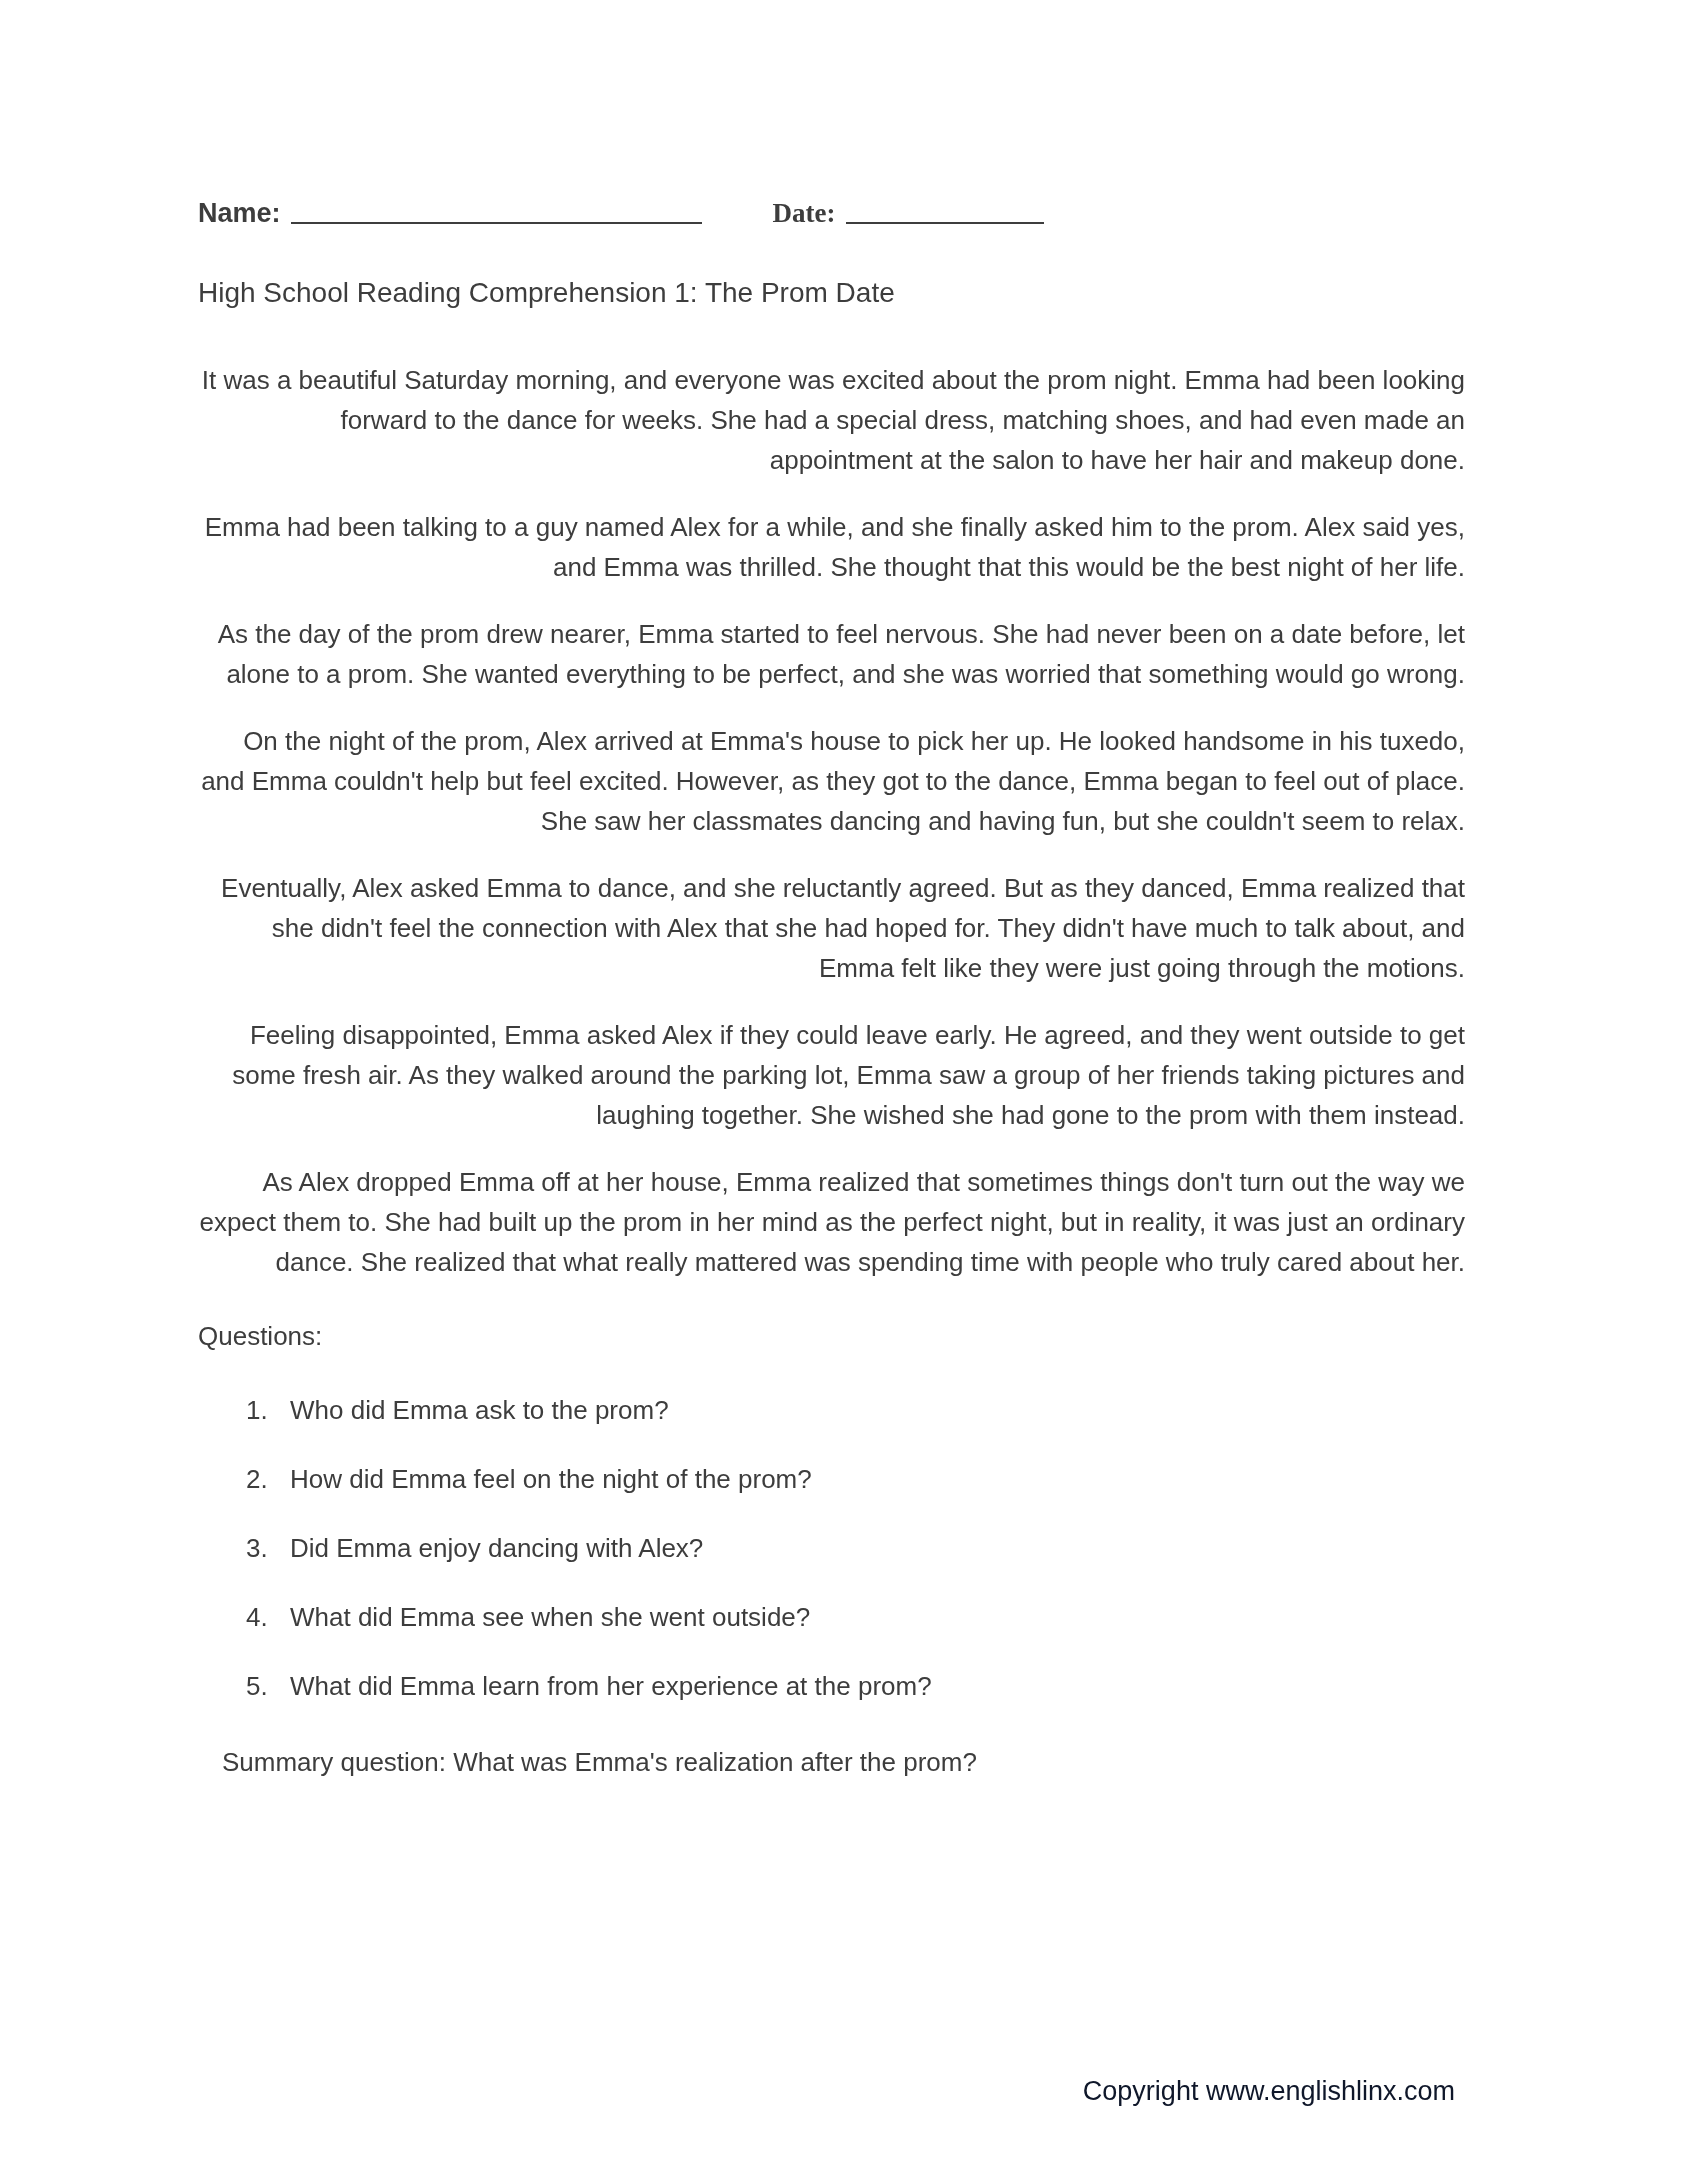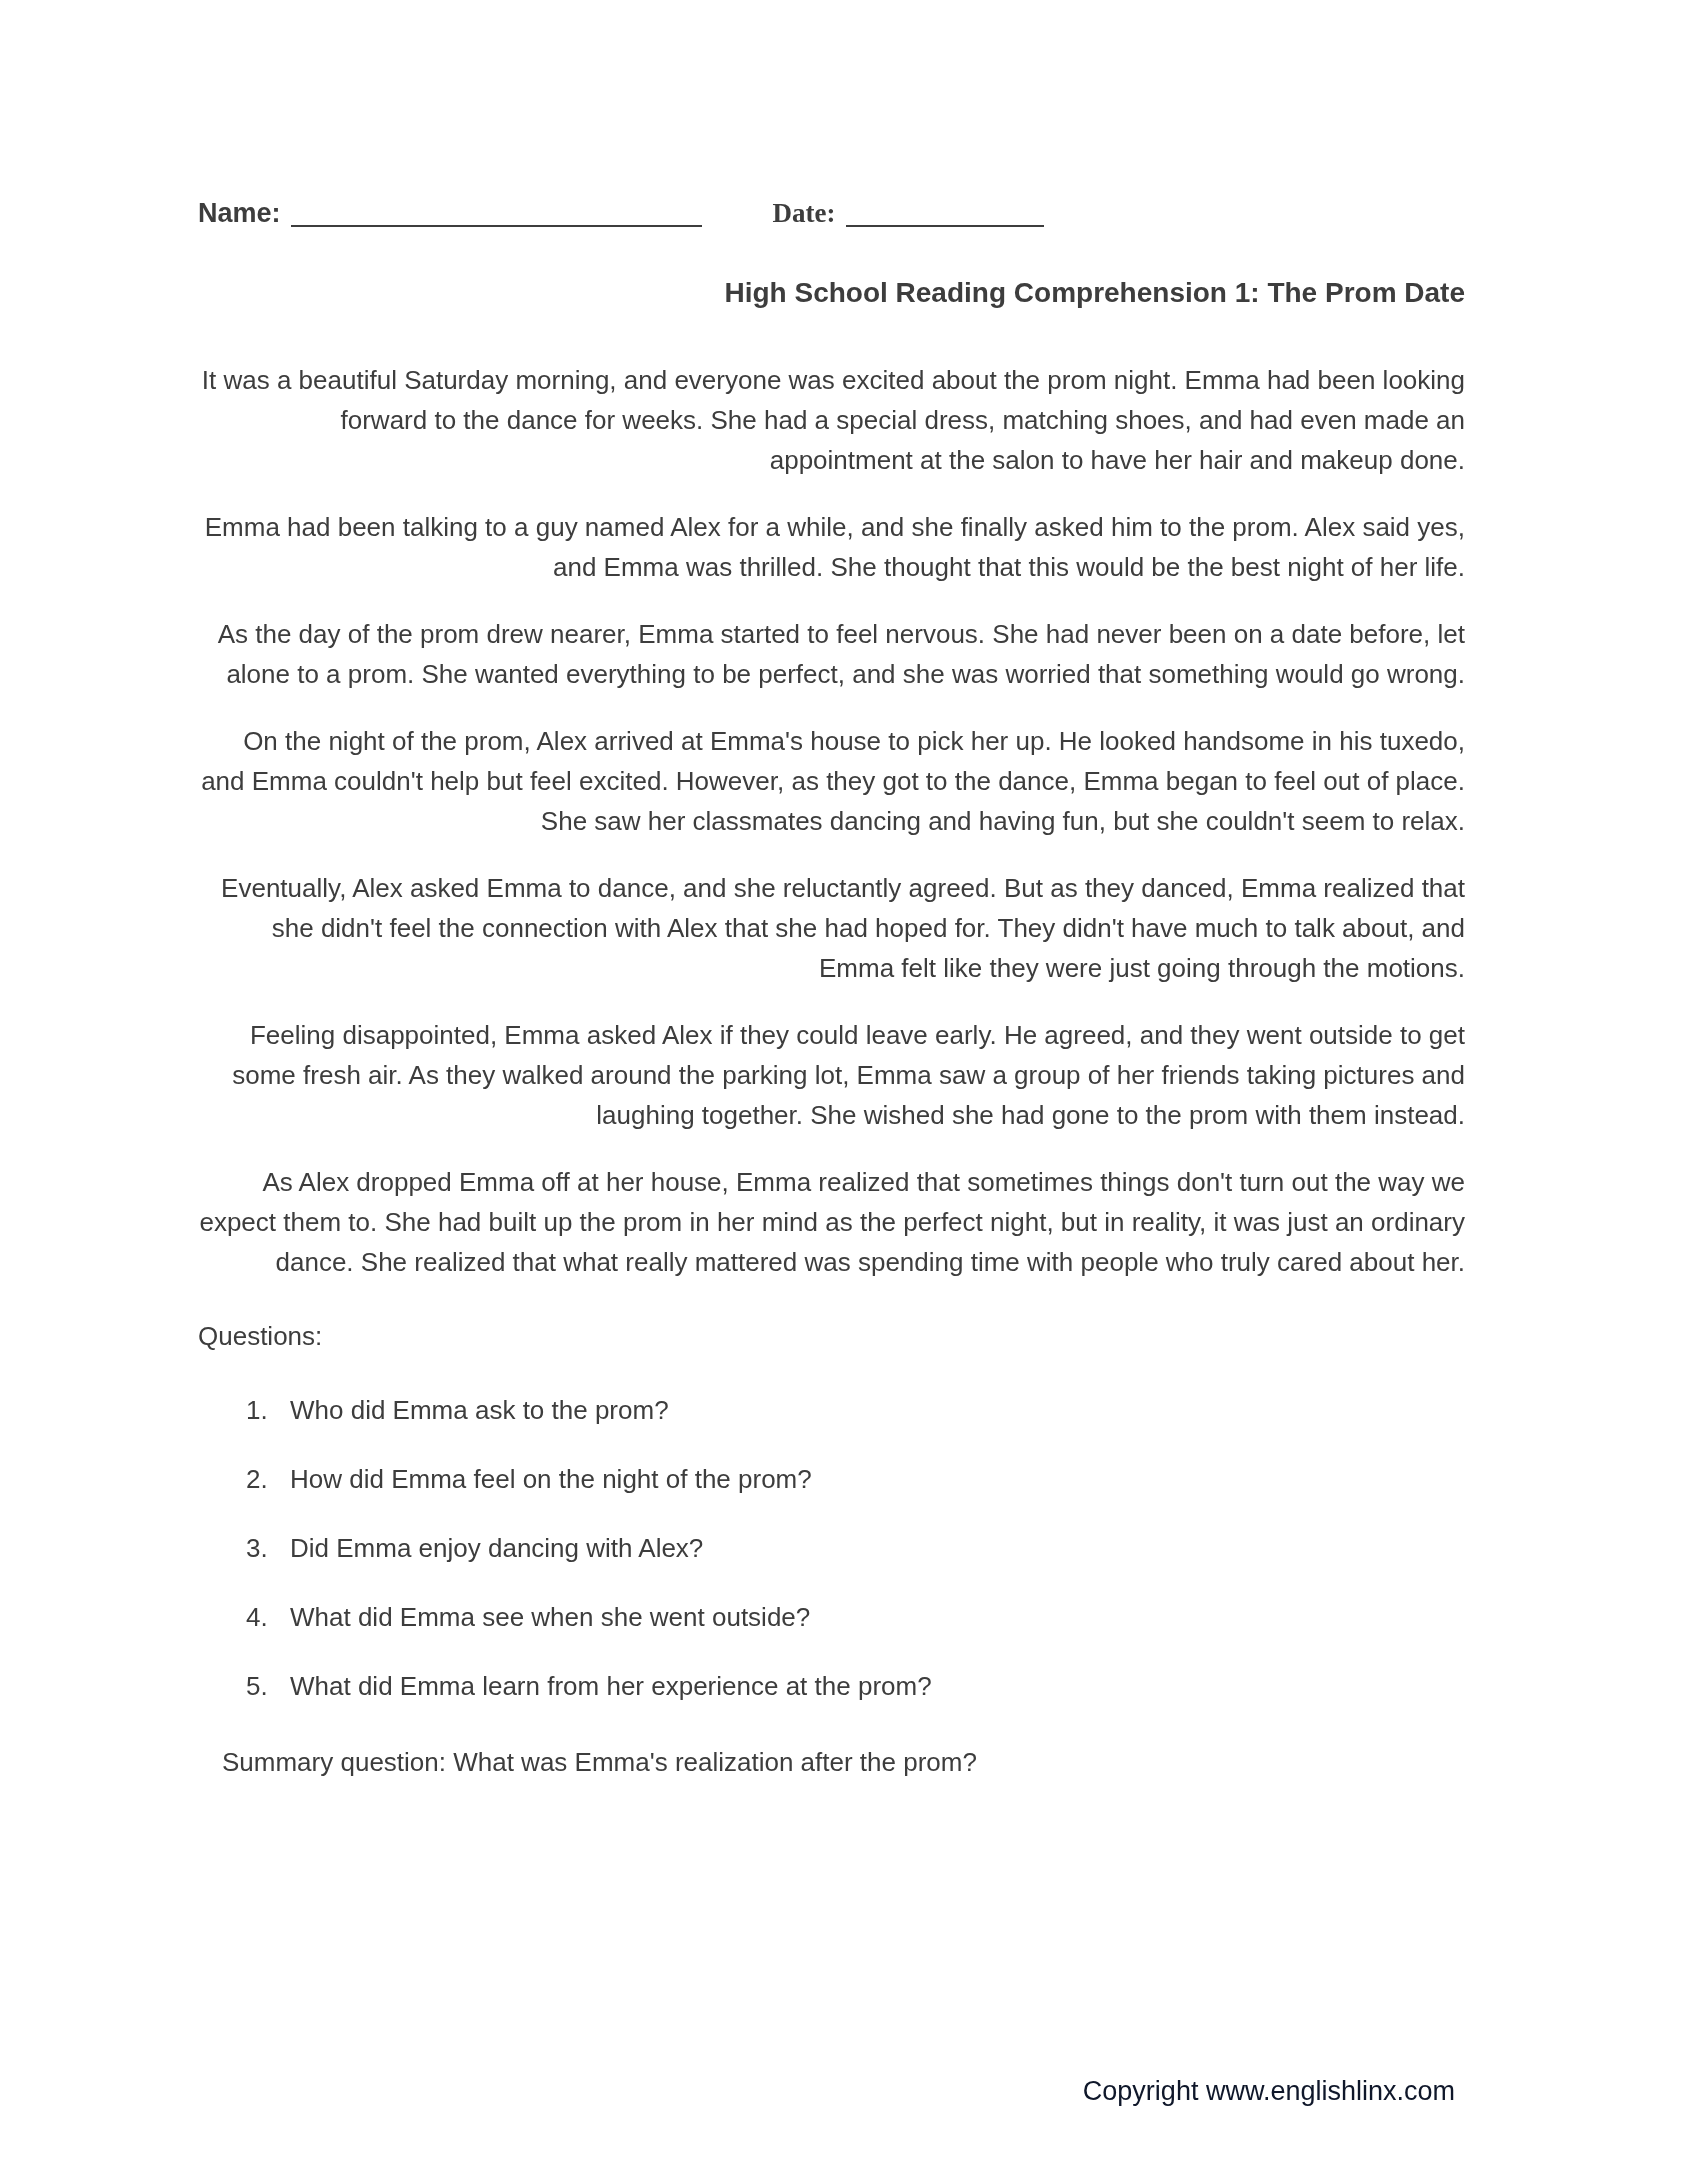--- a/index.html
+++ b/index.html
@@ -24,38 +24,38 @@
   }
   .header-row {
     display: flex;
     align-items: flex-end;
     font-size: 27px;
     font-weight: 600;
     margin-bottom: 48px;
   }
   .name-group, .date-group {
     display: flex;
-    align-items: center;
+    align-items: flex-start;
   }
   .date-group {
     margin-left: 71px;
     font-family: Liberation Serif, serif;
   }
   .blank-line {
     display: inline-block;
     border-bottom: 2px solid #3d3d3d;
     height: 24px;
     margin-left: 10px;
   }
   .name-blank { width: 411px; }
   .date-blank { width: 198px; }
   .doc-title {
-    text-align: right;
+    text-align: left;
     font-size: 28px;
-    font-weight: 700;
+    font-weight: 400;
     margin-bottom: 51px;
   }
   .para {
     font-size: 26px;
     line-height: 40px;
     margin-bottom: 27px;
     text-align: right;
   }
   .questions-label {
     font-size: 26px;

